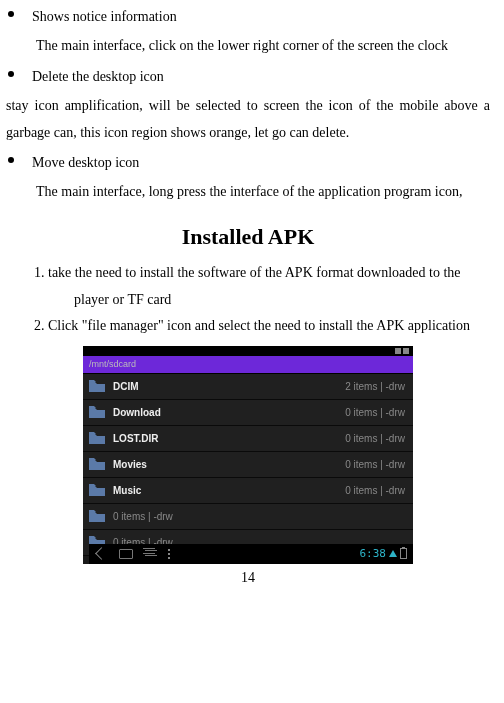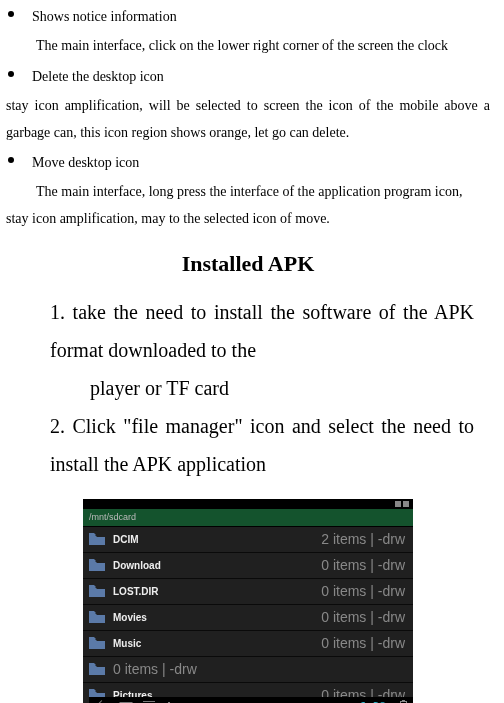--- a/index.html
+++ b/index.html
@@ -44,23 +44,23 @@
   .body-text.noindent-wrap {
     text-indent: 0;
   }
   .heading {
     font-size: 22px;
     font-weight: bold;
     text-align: center;
     margin: 18px 0 10px 0;
   }
   .numlist {
-    font-size: 20px;
+    font-size: 14px;
     line-height: 1.9;
-    margin: 16px;
+    margin: 0;
     padding-left: 28px;
     text-align: justify;
   }
   .numlist .hang {
     padding-left: 40px;
   }
   .screenshot {
     width: 330px;
     height: 218px;
     margin: 6px auto 4px auto;
@@ -77,21 +77,21 @@
     gap: 2px;
     padding-right: 4px;
   }
   .statusbar .sicon {
     width: 6px;
     height: 6px;
     background: #888;
   }
   .pathbar {
     height: 17px;
-    background: #14532d;
+    background: #6d28d9;
     color: #bbb;
     font-size: 9px;
     padding-left: 6px;
     display: flex;
     align-items: center;
     border-bottom: 1px solid #000;
   }
   .rows {
     display: flex;
     flex-direction: column;
@@ -117,21 +117,21 @@
     height: 12px;
   }
   .row .rlabel {
     color: #eee;
     font-size: 10px;
     font-weight: bold;
     flex: 1;
   }
   .row .rmeta {
     color: #888;
-    font-size: 14px;
+    font-size: 10px;
   }
   .navbar {
     position: absolute;
     bottom: 0;
     left: 6px;
     right: 0;
     height: 20px;
     background: #000;
     display: flex;
     align-items: center;
@@ -235,21 +235,20 @@
     <div class="bullet-dot"></div>
     <div class="bullet-text">Delete the desktop icon</div>
   </div>
   <p class="body-text noindent-wrap">stay icon amplification, will be selected to screen the icon of the mobile above a garbage can, this icon region shows orange, let go can delete.</p>
 
   <div class="bullet-line">
     <div class="bullet-dot"></div>
     <div class="bullet-text">Move desktop icon</div>
   </div>
   <p class="body-text">The main interface, long press the interface of the application program icon,</p>
-  <p class="body-text noindent-wrap" style="margin-bottom:14px">stay icon amplification, may to the selected icon of move.</p>
 
   <div class="heading">Installed APK</div>
 
   <div class="numlist">
     <div>1. take the need to install the software of the APK format downloaded to the</div>
     <div class="hang">player or TF card</div>
     <div>2. Click "file manager" icon and select the need to install the APK application</div>
   </div>
 
   <div class="screenshot">
@@ -313,21 +312,20 @@
             </svg>
           </div>
         <div class="rmeta">0 items | -drw</div>
       </div>
       <div class="row">
         <div class="ricon">
             <svg class="folder-svg" viewBox="0 0 16 12">
               <path fill="#5b7aa8" d="M0 2 L6 2 L8 4 L16 4 L16 12 L0 12 Z M0 0 L5 0 L7 2 L0 2 Z"></path>
             </svg>
           </div>
-        <div class="rlabel">Pictures</div>
         <div class="rmeta">0 items | -drw</div>
       </div>
     </div>
     <div class="navbar">
       <div class="nbtn back"></div>
       <div class="nbtn home"></div>
       <div class="nbtn recent"></div>
       <div class="nbtn menu"></div>
       <div class="clock">
         <span>6:38</span>

